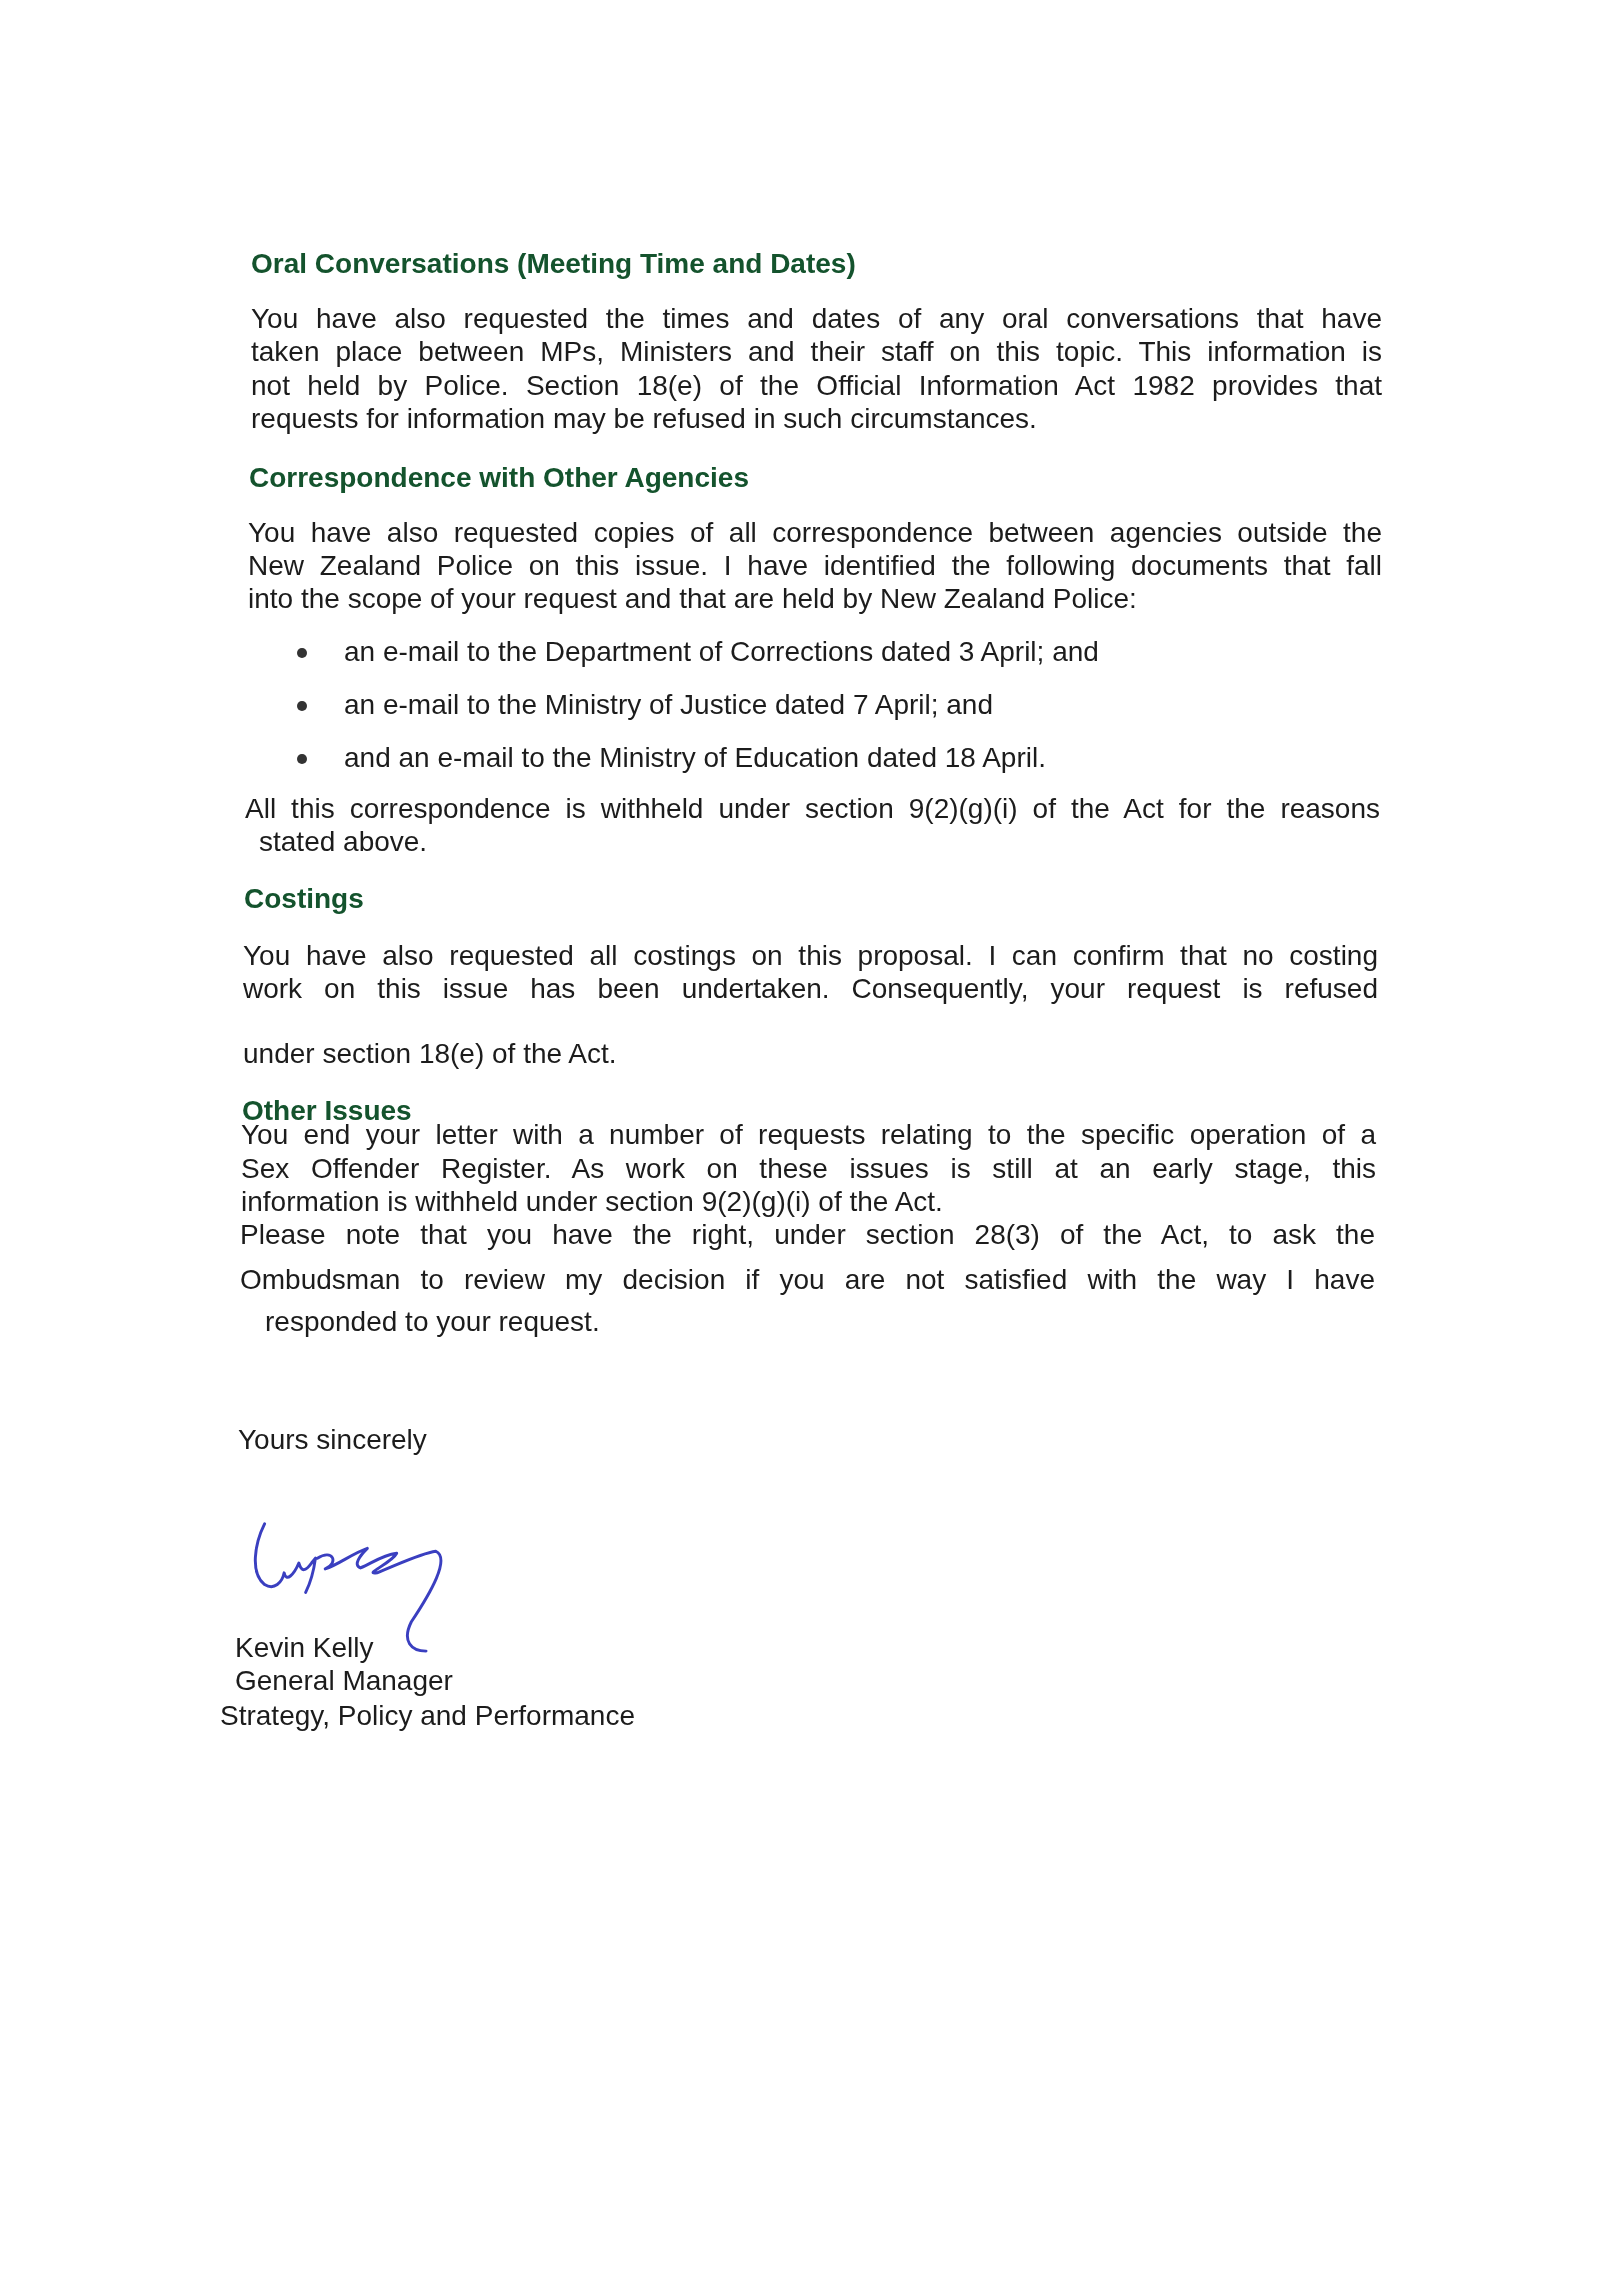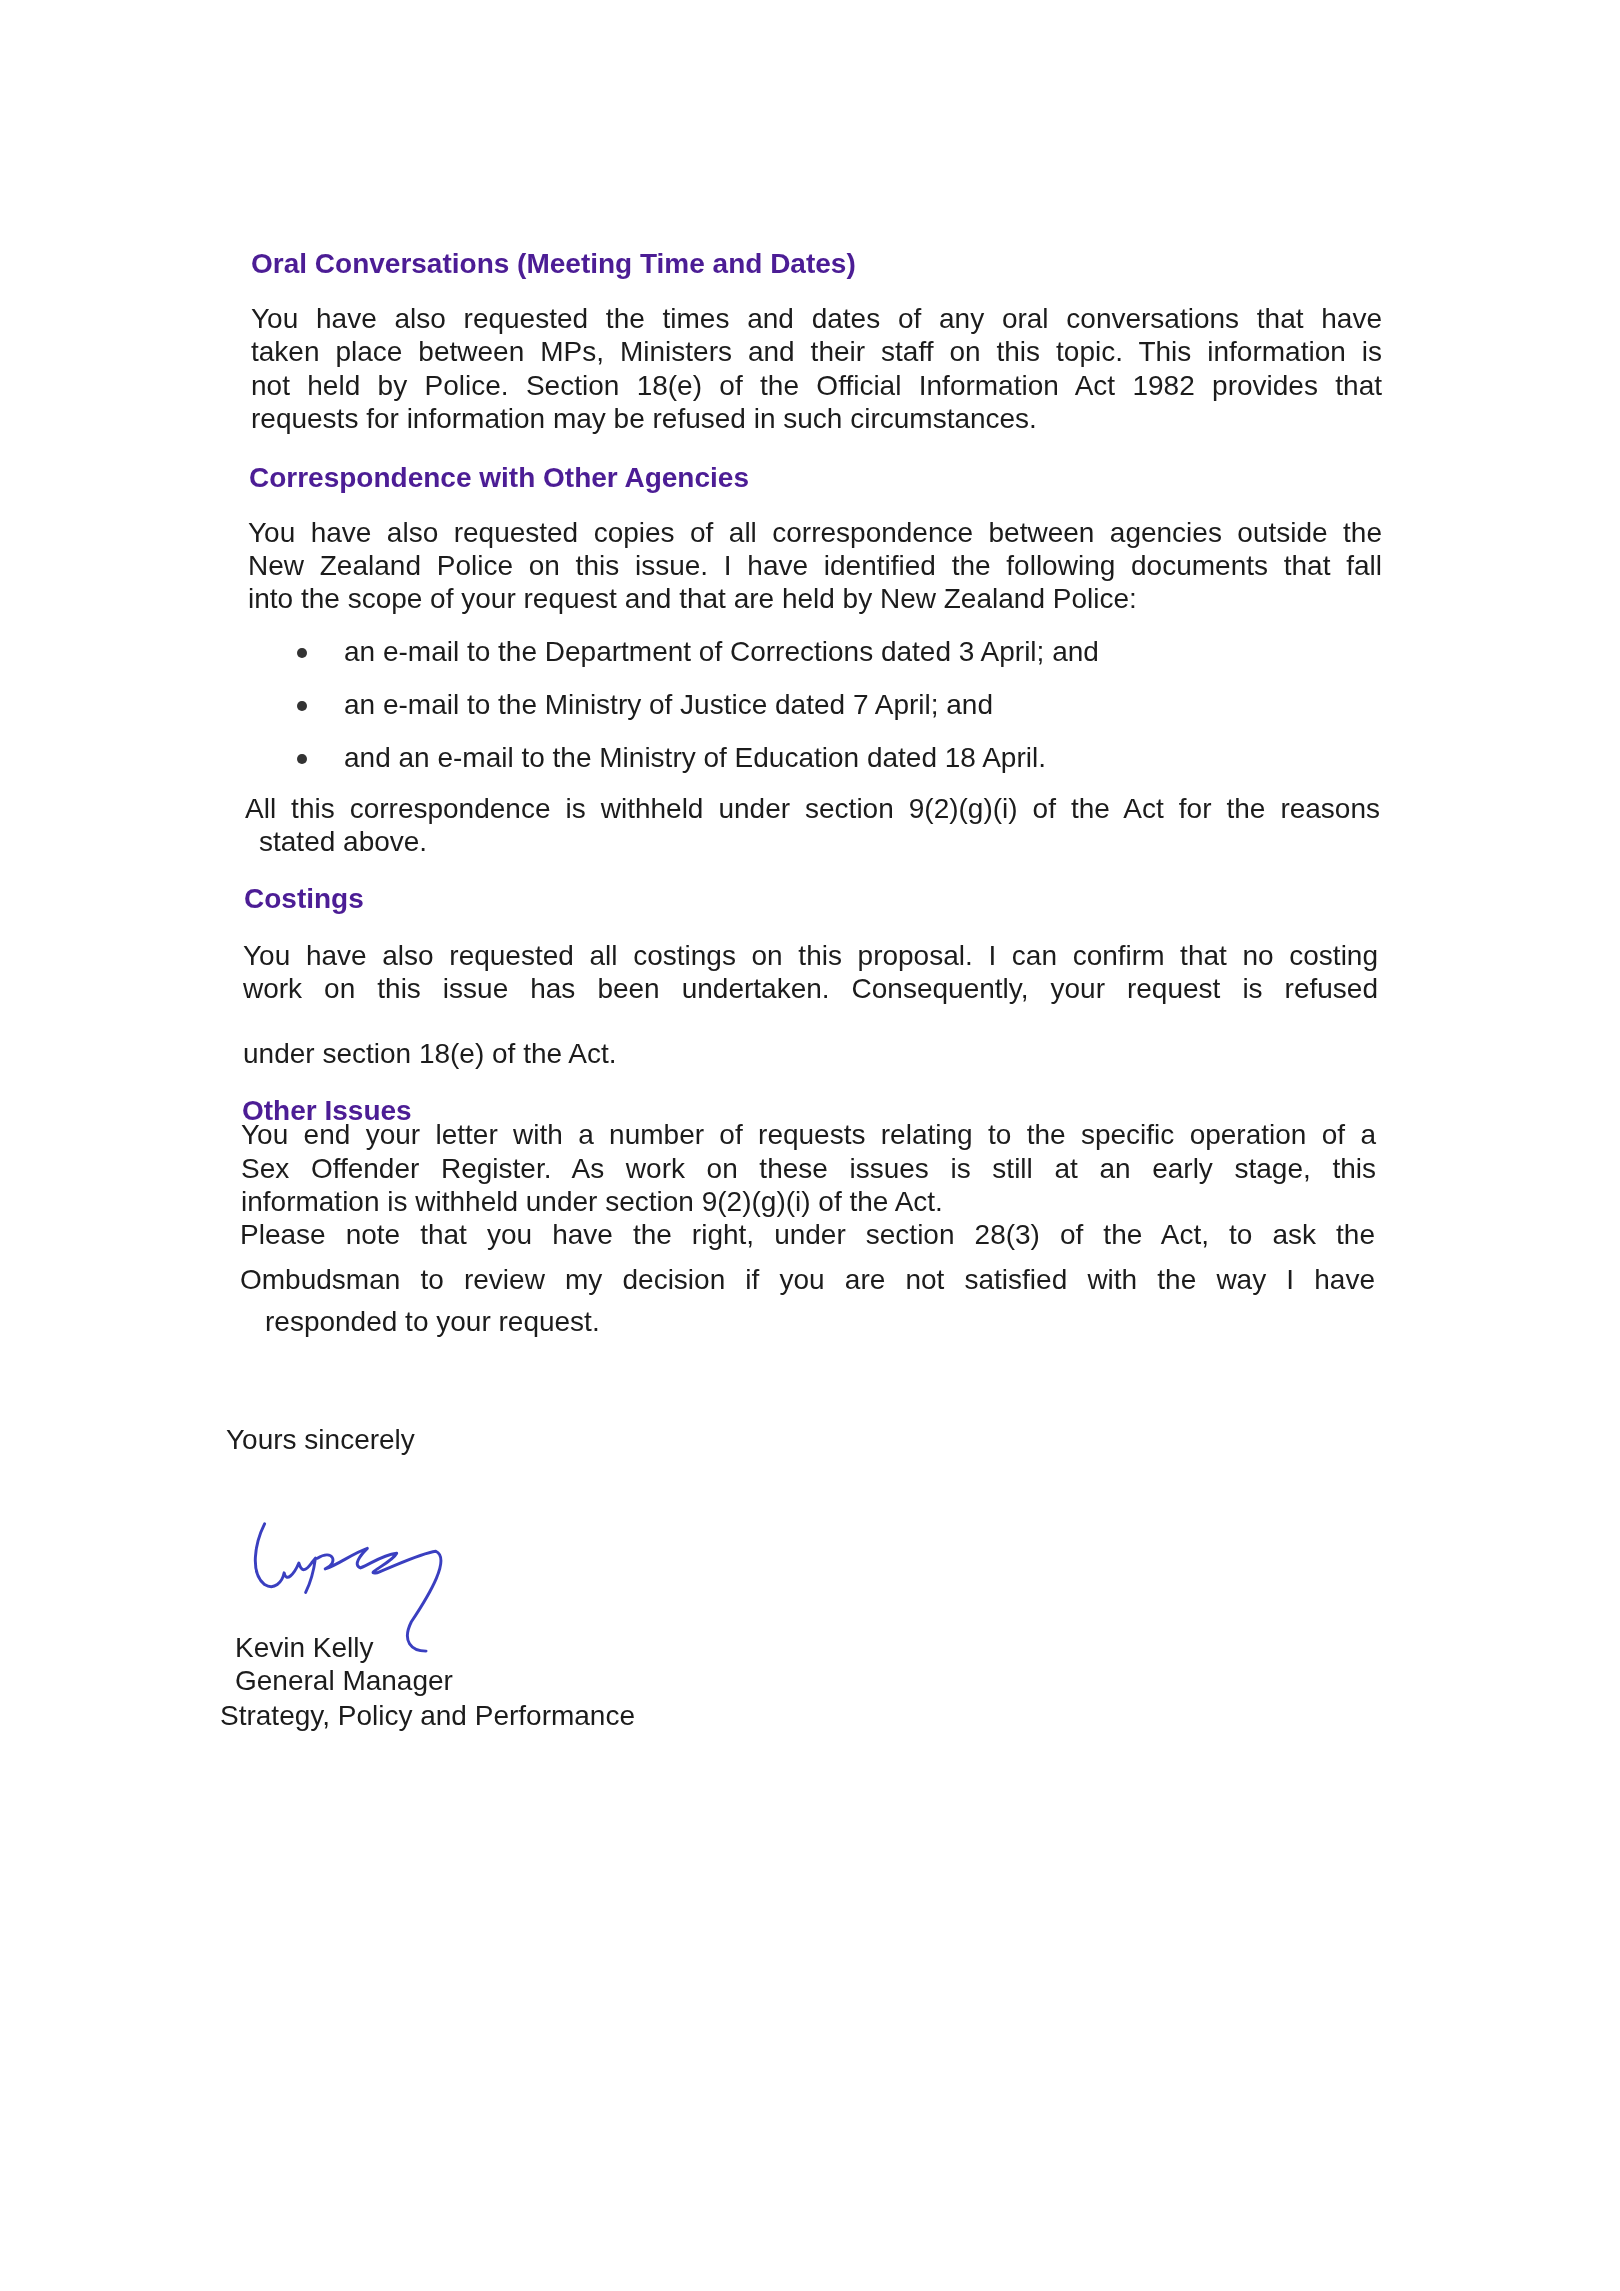--- a/index.html
+++ b/index.html
@@ -1,19 +1,19 @@
 <!DOCTYPE html>
 <html><head>
 <meta charset="utf-8">
 <style>
   html, body { margin:0; padding:0; background:#ffffff; }
   body { width:1620px; height:2292px; position:relative; overflow:hidden;
          font-family:"Liberation Sans", sans-serif; color:#1c1c1c; }
   .line { position:absolute; white-space:nowrap; font-size:28px; line-height:33px; }
-  .h { font-weight:bold; font-size:28px; color:#4c1d95; }
+  .h { font-weight:bold; font-size:28px; color:#14532d; }
   .just { text-align:justify; text-align-last:justify; }
   .bullet-dot { position:absolute; width:9.8px; height:9.8px; border-radius:50%; background:#333; }
   .sig { position:absolute; left:245px; top:1514px; width:274px; height:147px; }
 </style>
 </head>
 <body>
 
 <div>
 
   <div class="line h" style="left:251px; top:247px;">Oral Conversations (Meeting Time and Dates)</div>
@@ -46,21 +46,21 @@
 
   <div class="line h" style="left:242px; top:1062px;margin-top:32px;">Other Issues</div>
   <div class="line just" style="left:241px; top:1118px; width:1135px;">You end your letter with a number of requests relating to the specific operation of a</div>
   <div class="line just" style="left:241px; top:1152px; width:1135px;">Sex Offender Register. As work on these issues is still at an early stage, this</div>
   <div class="line" style="left:241px; top:1185px;">information is withheld under section 9(2)(g)(i) of the Act.</div>
 
   <div class="line just" style="left:240px; top:1218px; width:1135px;">Please note that you have the right, under section 28(3) of the Act, to ask the</div>
   <div class="line just" style="left:240px; top:1263px; width:1135px;">Ombudsman to review my decision if you are not satisfied with the way I have</div>
   <div class="line" style="left:240px; top:1305px;margin-left:25px;">responded to your request.</div>
 
-  <div class="line" style="left:226px; top:1423px;">Yours sincerely</div>
+  <div class="line" style="left:238px; top:1423px;">Yours sincerely</div>
 
   <svg class="sig" viewBox="0 0 280 150">
     <path d="M20 10 C 10 30, 5 60, 20 72 C 30 78, 38 70, 40 60 C 42 70, 50 62, 55 50 C 58 60, 62 58, 68 50 L 72 45 C 70 60, 66 72, 62 80 M 74 45 C 90 35, 96 50, 82 56 C 95 52, 110 40, 125 35 C 118 42, 110 52, 118 55 C 130 50, 140 42, 155 40 C 150 50, 120 62, 135 60 C 160 50, 180 40, 195 38 C 210 45, 190 80, 170 110 C 160 130, 170 140, 185 140" fill="none" stroke="#3a3fc0" stroke-width="3" stroke-linecap="round" stroke-linejoin="round"></path>
   </svg>
 
   <div class="line" style="left:235px; top:1631px;">Kevin Kelly</div>
   <div class="line" style="left:235px; top:1664px;">General Manager</div>
   <div class="line" style="left:220px; top:1699px;">Strategy, Policy and Performance</div>
 </div>
 

